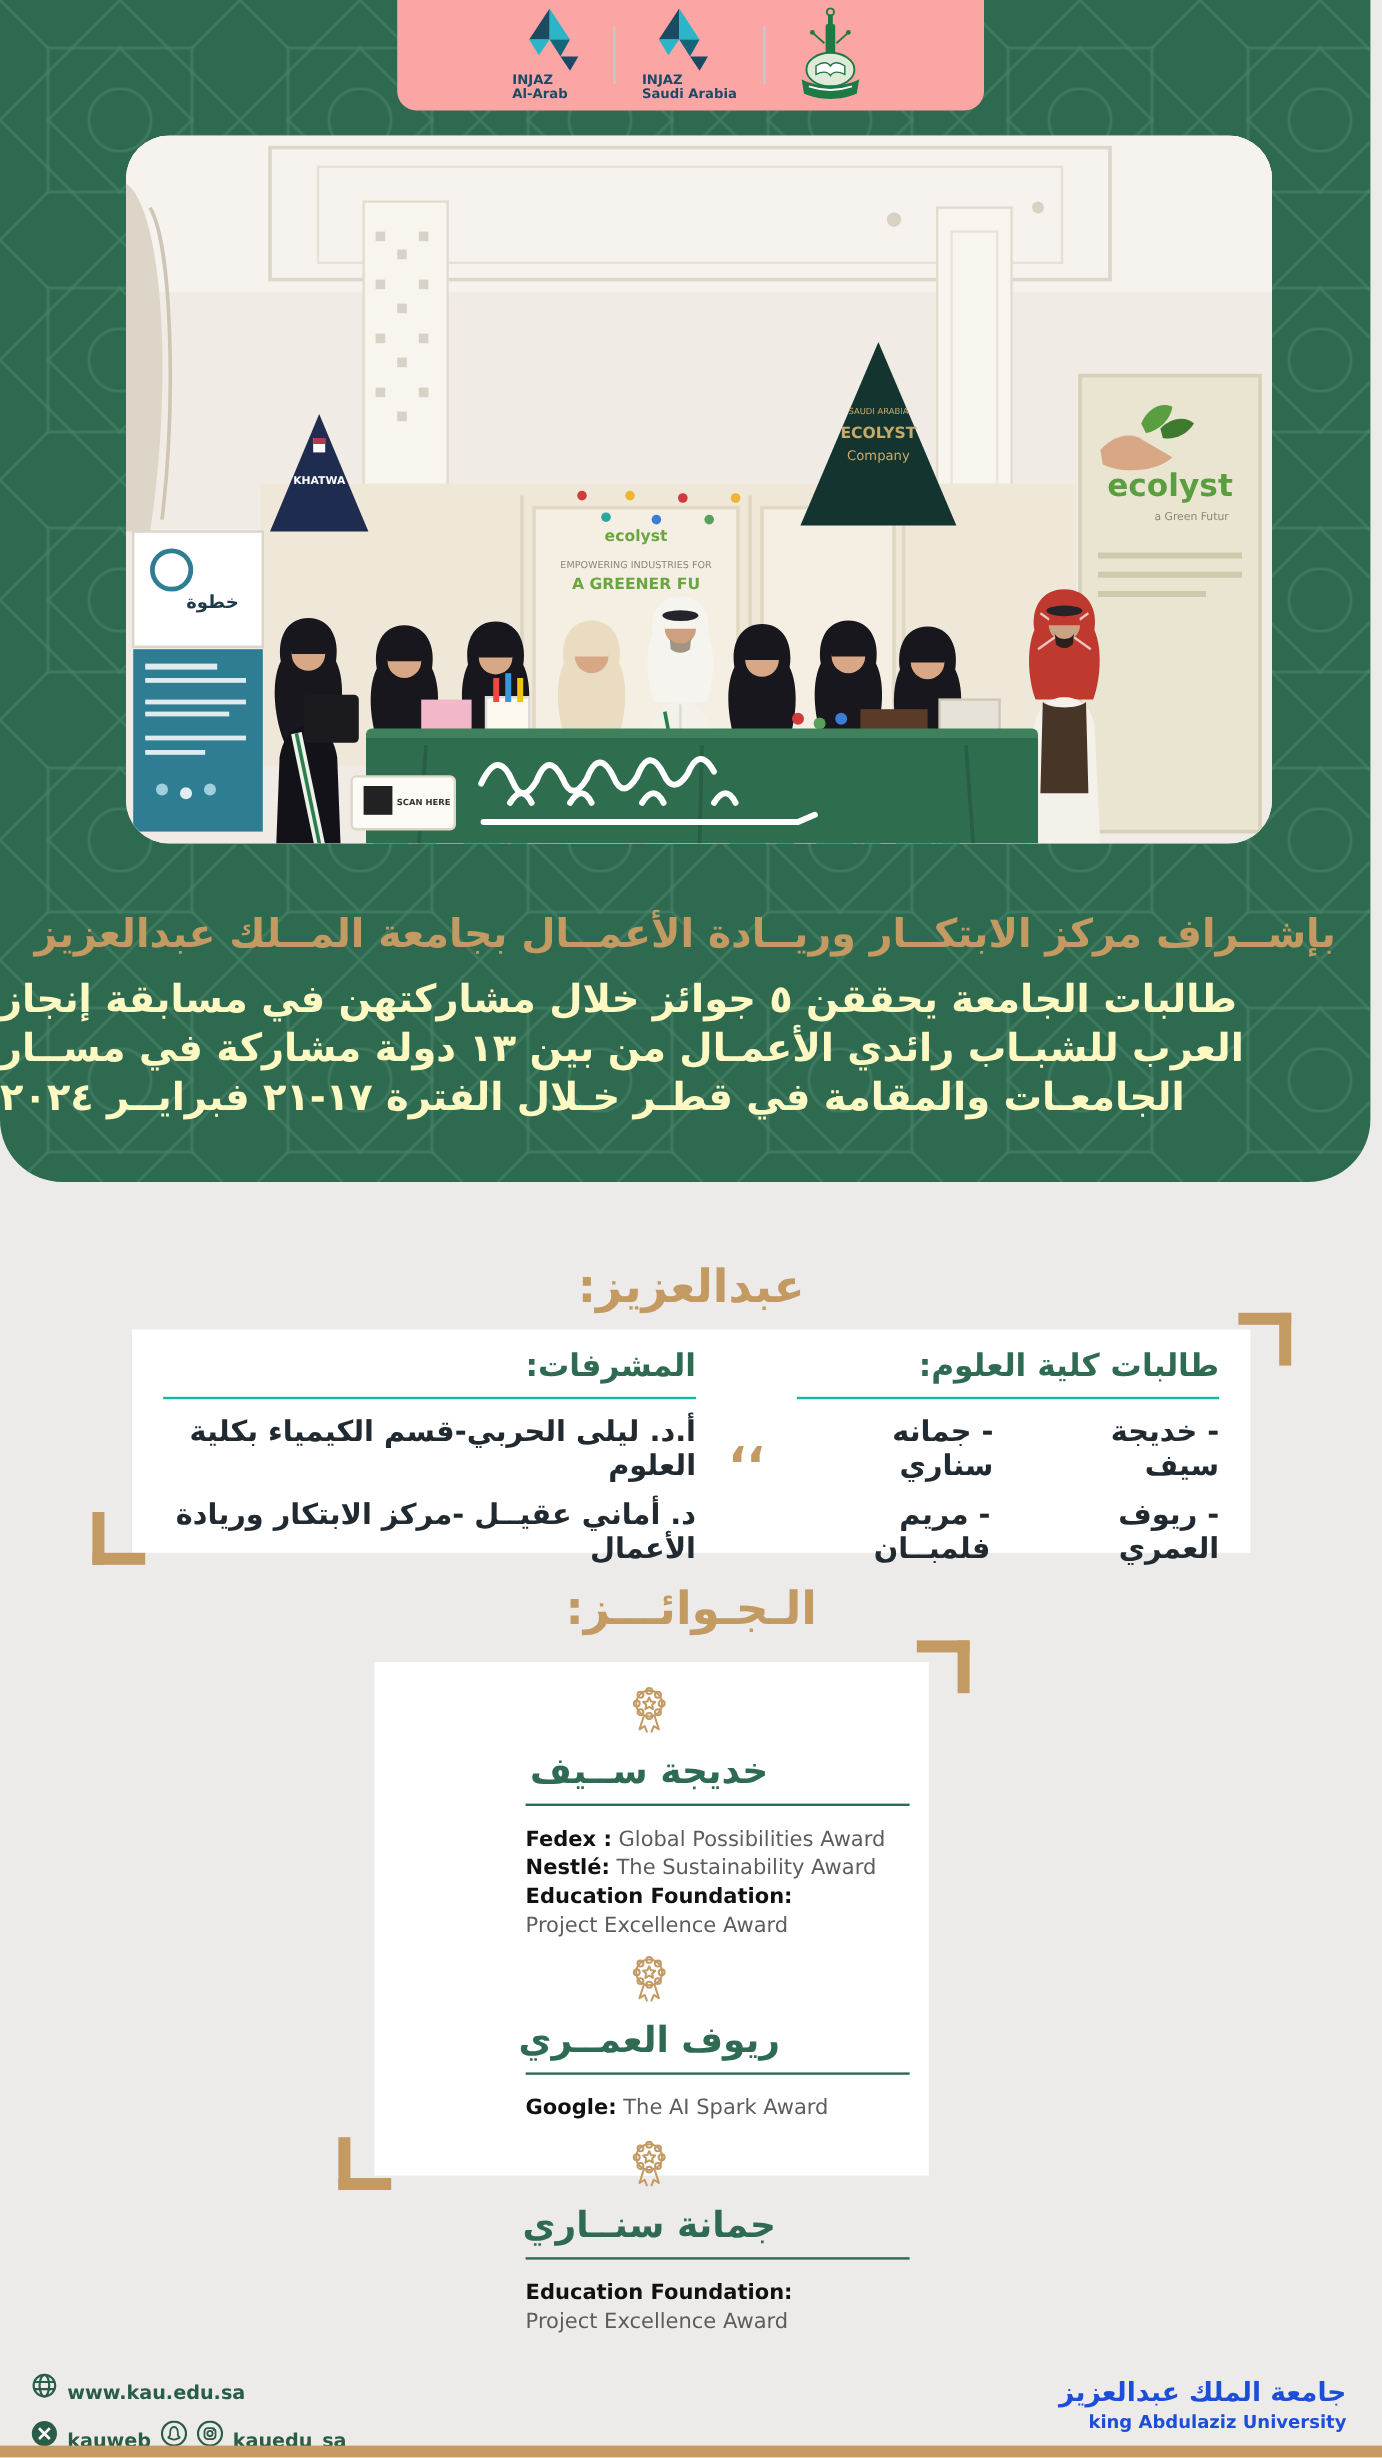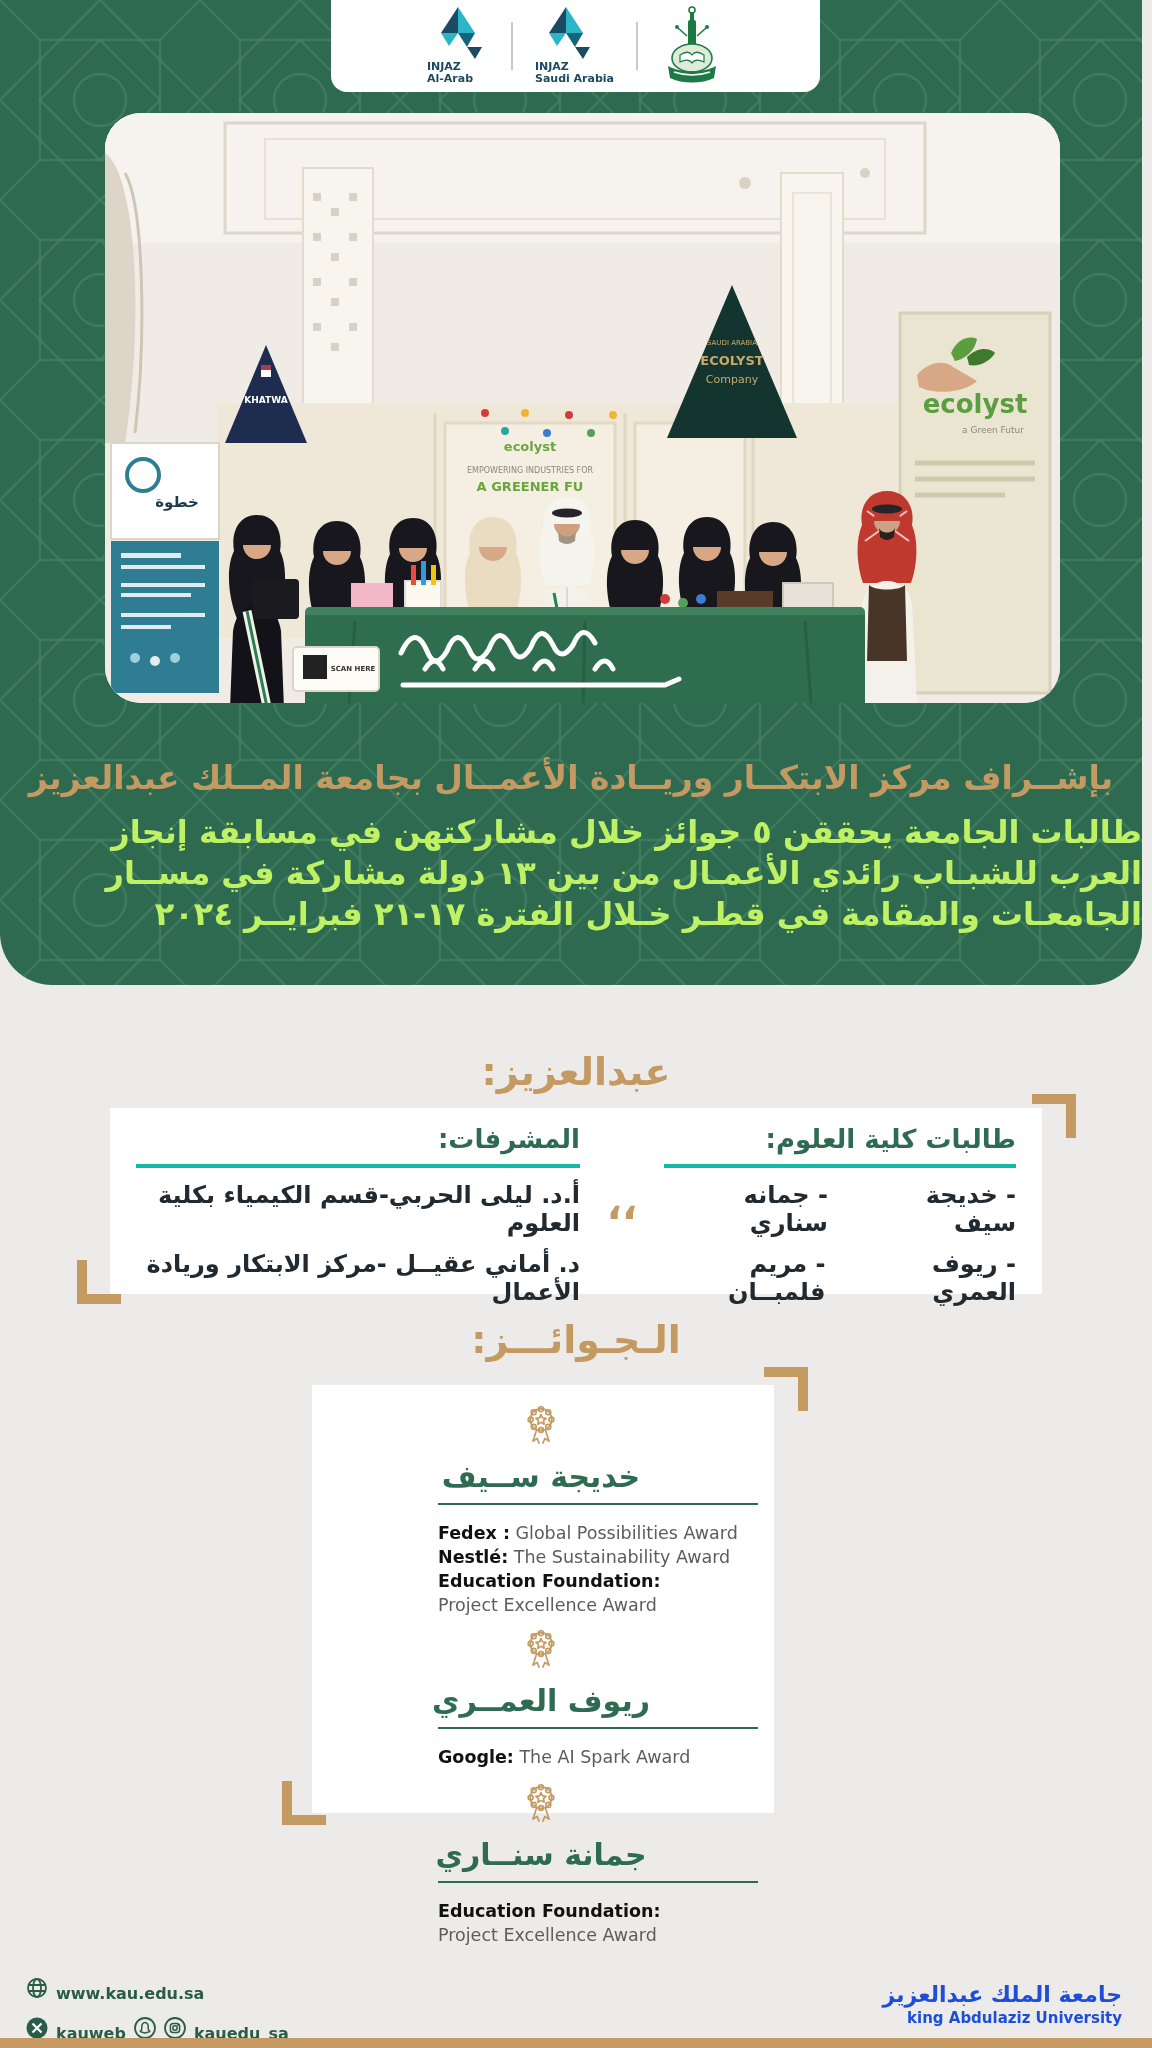--- a/index.html
+++ b/index.html
@@ -5,33 +5,33 @@
   * { margin:0; padding:0; box-sizing:border-box; }
   body { background:#d8d8d6; font-family:"DejaVu Sans","Liberation Sans",sans-serif; }
   .poster { position:relative; width:1152px; height:2048px; margin:0 auto; background:#ecebe9; overflow:hidden; }
 
   
   .green-header { position:absolute; top:0; left:0; width:1142px; height:985px;
     background:#2d6a50; border-radius:0 0 52px 52px; overflow:hidden; }
   .geo-pattern { position:absolute; inset:0; }
 
   .logo-box { position:absolute; left:331px; top:0; width:489px; height:92px;
-    background:#ffffff; border-radius:0 0 16px 16px; display:flex; align-items:center;
+    background:#fca5a5; border-radius:0 0 16px 16px; display:flex; align-items:center;
     justify-content:center; gap:22px; }
   .logo-block { display:flex; flex-direction:column; align-items:flex-start; }
   .logo-name { font-size:11px; font-weight:bold; color:#1b4a63; line-height:12px; margin-top:2px; }
   .logo-divider { width:2px; height:48px; background:#c9c9c9; }
 
   .photo-card { position:absolute; left:105px; top:113px; width:955px; height:590px;
     border-radius:36px; overflow:hidden; background:#efece6; }
 
   .headline-gold { position:absolute; top:758px; width:100%; text-align:center;
     color:#c49a63; font-size:33px; font-weight:bold; }
-  .body-white { position:absolute; top:812px; width:100%; text-align:right;
-    color:#bef264; font-size:32px; font-weight:bold; line-height:41px; }
+  .body-white { position:absolute; top:812px; width:100%; text-align:left;
+    color:#fef9c3; font-size:32px; font-weight:bold; line-height:41px; }
 
   
   .section-title { position:absolute; width:100%; text-align:center;
     color:#c49a63; font-size:38px; font-weight:bold; }
   .title-participants { top:1050px; }
   .title-awards { top:1318px; }
 
   
   .white-card { position:absolute; background:#ffffff; }
   .bracket { position:absolute; width:44px; height:44px; }
@@ -41,21 +41,21 @@
   
   .card-participants { left:110px; top:1108px; width:932px; height:186px;
     padding:16px 26px 10px 26px; display:flex; gap:14px; }
   .card-participants .bracket.tr { top:-14px; right:-34px; }
   .card-participants .bracket.bl { bottom:-10px; left:-33px; }
   .col-students { width:352px; }
   .col-quote { width:56px; display:flex; align-items:flex-start; justify-content:center;
     padding-top:58px; color:#c49a63; font-size:40px; font-weight:bold; }
   .col-supervisors { flex:1; }
   .col-header { color:#2e6b52; font-size:26px; font-weight:bold; padding-bottom:10px;
-    border-bottom:4px solid #14b8a6; }
+    border-bottom:2px solid #14b8a6; }
   .name-row { display:flex; gap:34px; margin-top:13px; font-size:24px; font-weight:bold; color:#222a31; }
   .sup-row { margin-top:13px; font-size:24px; font-weight:bold; color:#222a31; }
 
   
   .card-awards { left:312px; top:1385px; width:462px; height:428px; padding:20px 14px 0 14px; }
   .card-awards .bracket.tr { top:-18px; right:-34px; }
   .card-awards .bracket.bl { bottom:-12px; left:-30px; }
   .winner-row { display:flex; align-items:center; gap:10px; padding-right:4px;flex-direction:column; }
   .winner-name { color:#2e6b52; font-size:30px; font-weight:bold; line-height:44px; }
   .rosette { width:40px; height:48px; flex:0 0 40px; }

